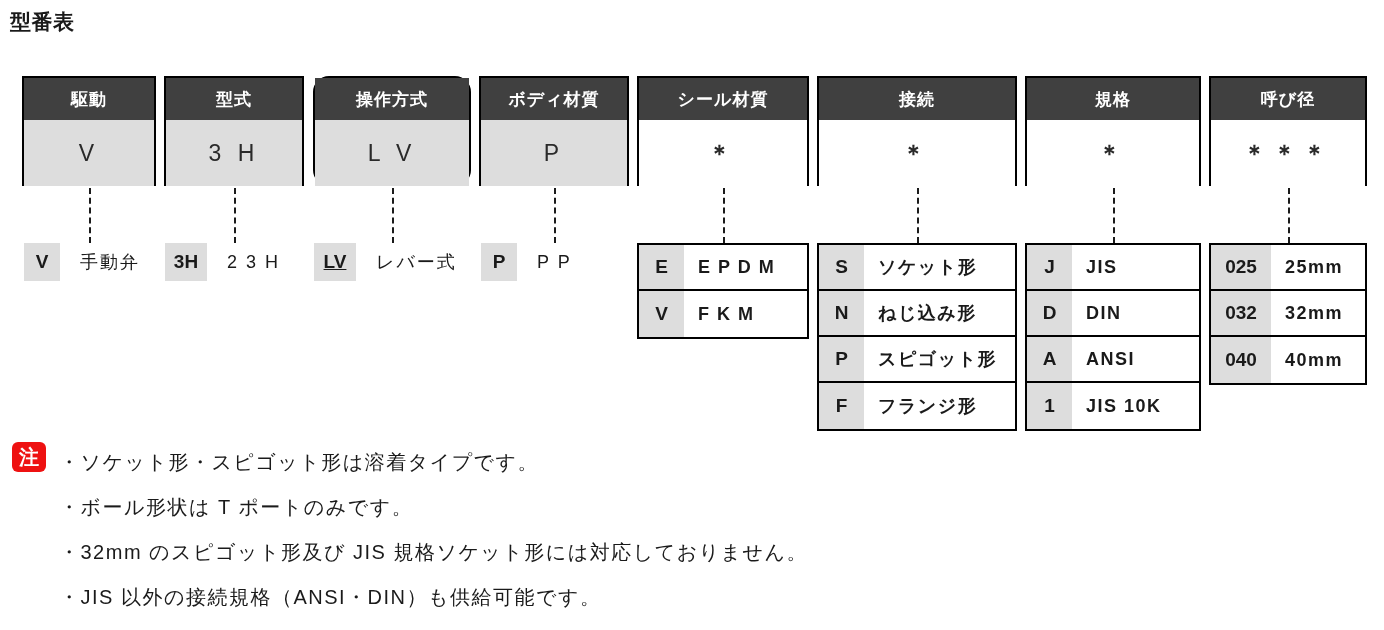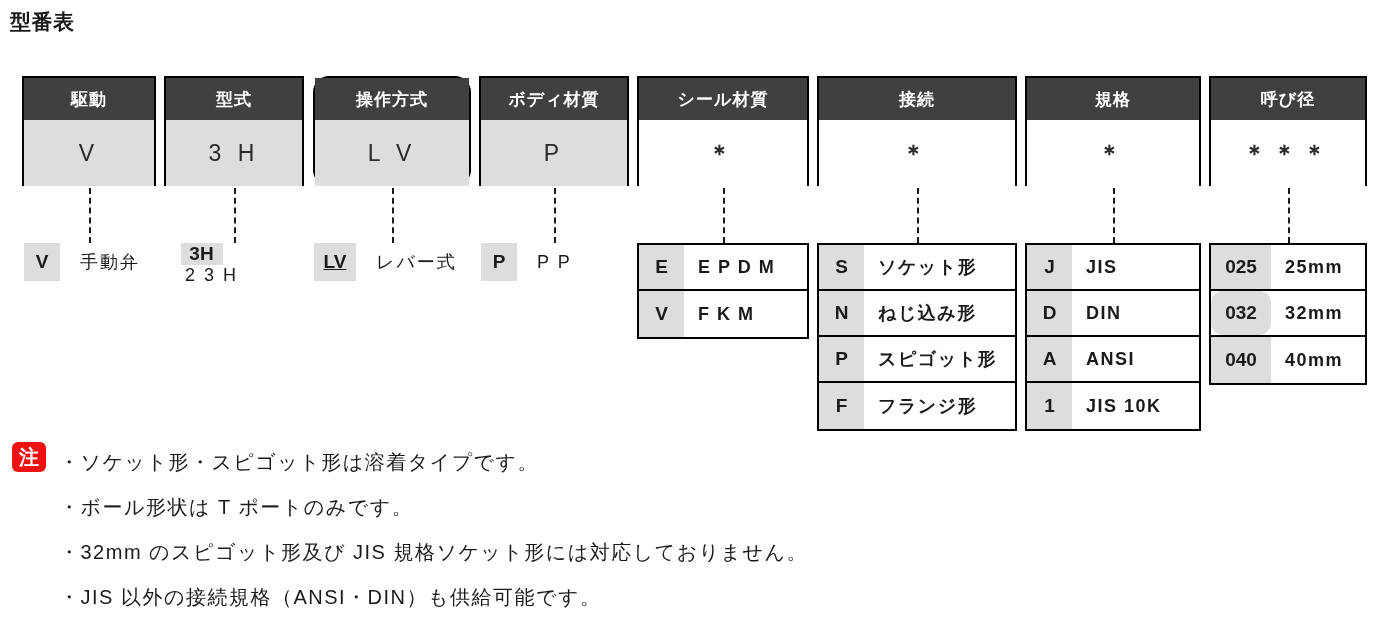--- a/index.html
+++ b/index.html
@@ -224,21 +224,21 @@
     <div class="connector" style="left: 917px; top: 188px; height: 55px;"></div>
     <div class="connector" style="left: 1113px; top: 188px; height: 55px;"></div>
     <div class="connector" style="left: 1288px; top: 188px; height: 55px;"></div>
   </div>
 
 <div id="legends-inline-layer">
     <div class="legend-inline" style="left: 24px; top: 243px;">
       <div class="chip" style="width: 36px;">V</div>
       <div class="chip-label">手動弁</div>
     </div>
-    <div class="legend-inline" style="left: 165px; top: 243px; flex-direction: column;">
+    <div class="legend-inline" style="left: 165px; top: 243px;">
       <div class="chip" style="width: 42px;">3H</div>
       <div class="chip-label">2 3 H</div>
     </div>
     <div class="legend-inline" style="left: 314px; top: 243px;">
       <div class="chip" style="width: 42px; text-decoration: underline;">LV</div>
       <div class="chip-label">レバー式</div>
     </div>
     <div class="legend-inline" style="left: 481px; top: 243px;">
       <div class="chip" style="width: 36px;">P</div>
       <div class="chip-label">P P</div>
@@ -291,21 +291,21 @@
         <div class="legend-code" style="width: 45px;">1</div>
         <div class="legend-text">JIS 10K</div>
       </div>
     </div>
     <div class="legend-table" style="left: 1209px; top: 243px; width: 158px;">
       <div class="legend-row">
         <div class="legend-code" style="width: 60px;">025</div>
         <div class="legend-text">25mm</div>
       </div>
       <div class="legend-row">
-        <div class="legend-code" style="width: 60px; border-radius: 12px;">032</div>
+        <div class="legend-code" style="width: 60px;">032</div>
         <div class="legend-text">32mm</div>
       </div>
       <div class="legend-row">
         <div class="legend-code" style="width: 60px;">040</div>
         <div class="legend-text">40mm</div>
       </div>
     </div>
   </div>
 
 <div id="notes">

